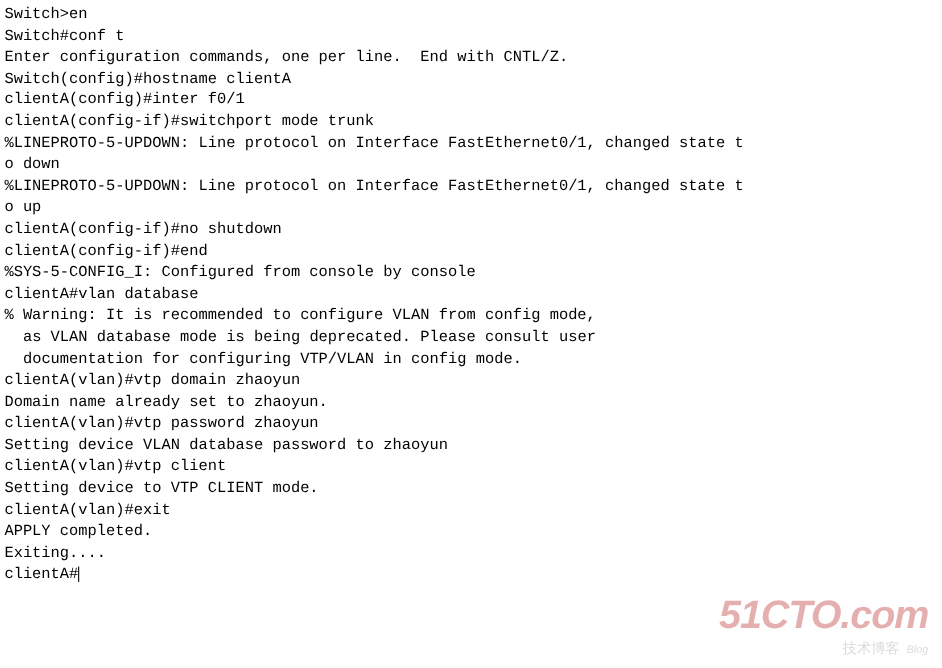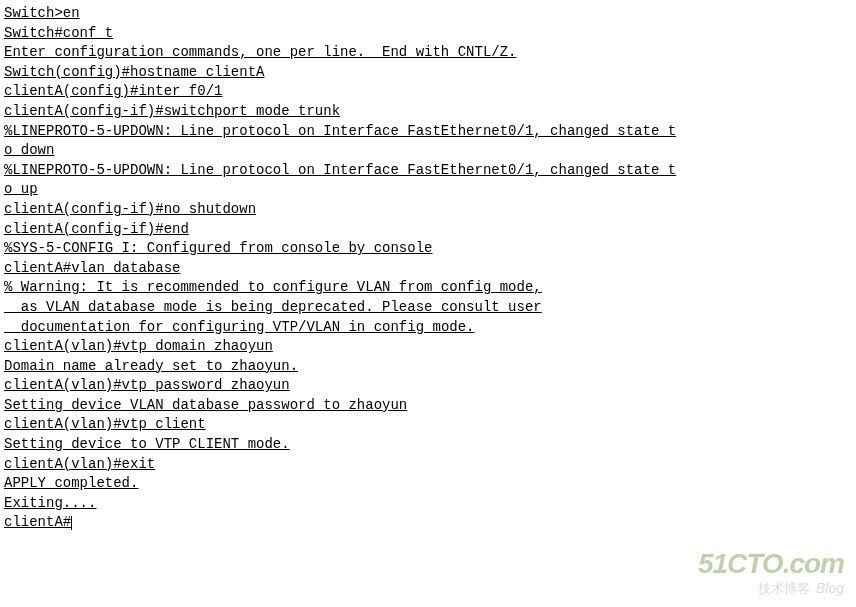--- a/index.html
+++ b/index.html
@@ -18,55 +18,54 @@
       height: 607px;
       position: relative;
       overflow: hidden;
     }
     .terminal {
       white-space: pre-wrap;
       word-wrap: break-word;
     }
     .line {
       display: block;
-      text-decoration: underline;
     }
     .cursor {
       display: inline-block;
       width: 1px;
       height: 14px;
       background: #000;
       vertical-align: middle;
     }
     .watermark {
       position: absolute;
       bottom: 8px;
       right: 12px;
       text-align: right;
       opacity: 0.35;
       font-family: Arial, sans-serif;
       pointer-events: none;
     }
     .watermark-main {
-      font-size: 28px;
+      font-size: 36px;
       font-weight: bold;
-      color: #4d7c0f;
+      color: #b91c1c;
       font-style: italic;
       letter-spacing: -1px;
     }
     .watermark-sub {
       font-size: 13px;
       color: #999;
       margin-top: -4px;
     }
     .watermark-sub .cn {
       font-weight: normal;
     }
     .watermark-sub .en {
-      font-size: 14px;
+      font-size: 10px;
       margin-left: 6px;
       font-style: italic;
     }
   </style>
 </head>
 <body>
 
 <div class="terminal" id="terminal"><span class="line">Switch&gt;en</span><span class="line">Switch#conf t</span><span class="line">Enter configuration commands, one per line.  End with CNTL/Z.</span><span class="line">Switch(config)#hostname clientA</span><span class="line">clientA(config)#inter f0/1</span><span class="line">clientA(config-if)#switchport mode trunk</span><span class="line"></span><span class="line">%LINEPROTO-5-UPDOWN: Line protocol on Interface FastEthernet0/1, changed state t</span><span class="line">o down</span><span class="line"></span><span class="line">%LINEPROTO-5-UPDOWN: Line protocol on Interface FastEthernet0/1, changed state t</span><span class="line">o up</span><span class="line"></span><span class="line">clientA(config-if)#no shutdown</span><span class="line">clientA(config-if)#end</span><span class="line"></span><span class="line">%SYS-5-CONFIG_I: Configured from console by console</span><span class="line">clientA#vlan database</span><span class="line">% Warning: It is recommended to configure VLAN from config mode,</span><span class="line">  as VLAN database mode is being deprecated. Please consult user</span><span class="line">  documentation for configuring VTP/VLAN in config mode.</span><span class="line"></span><span class="line">clientA(vlan)#vtp domain zhaoyun</span><span class="line">Domain name already set to zhaoyun.</span><span class="line">clientA(vlan)#vtp password zhaoyun</span><span class="line">Setting device VLAN database password to zhaoyun</span><span class="line">clientA(vlan)#vtp client</span><span class="line">Setting device to VTP CLIENT mode.</span><span class="line">clientA(vlan)#exit</span><span class="line">APPLY completed.</span><span class="line">Exiting....</span><span class="line">clientA#<span class="cursor"></span></span></div>
 
 <div class="watermark">

